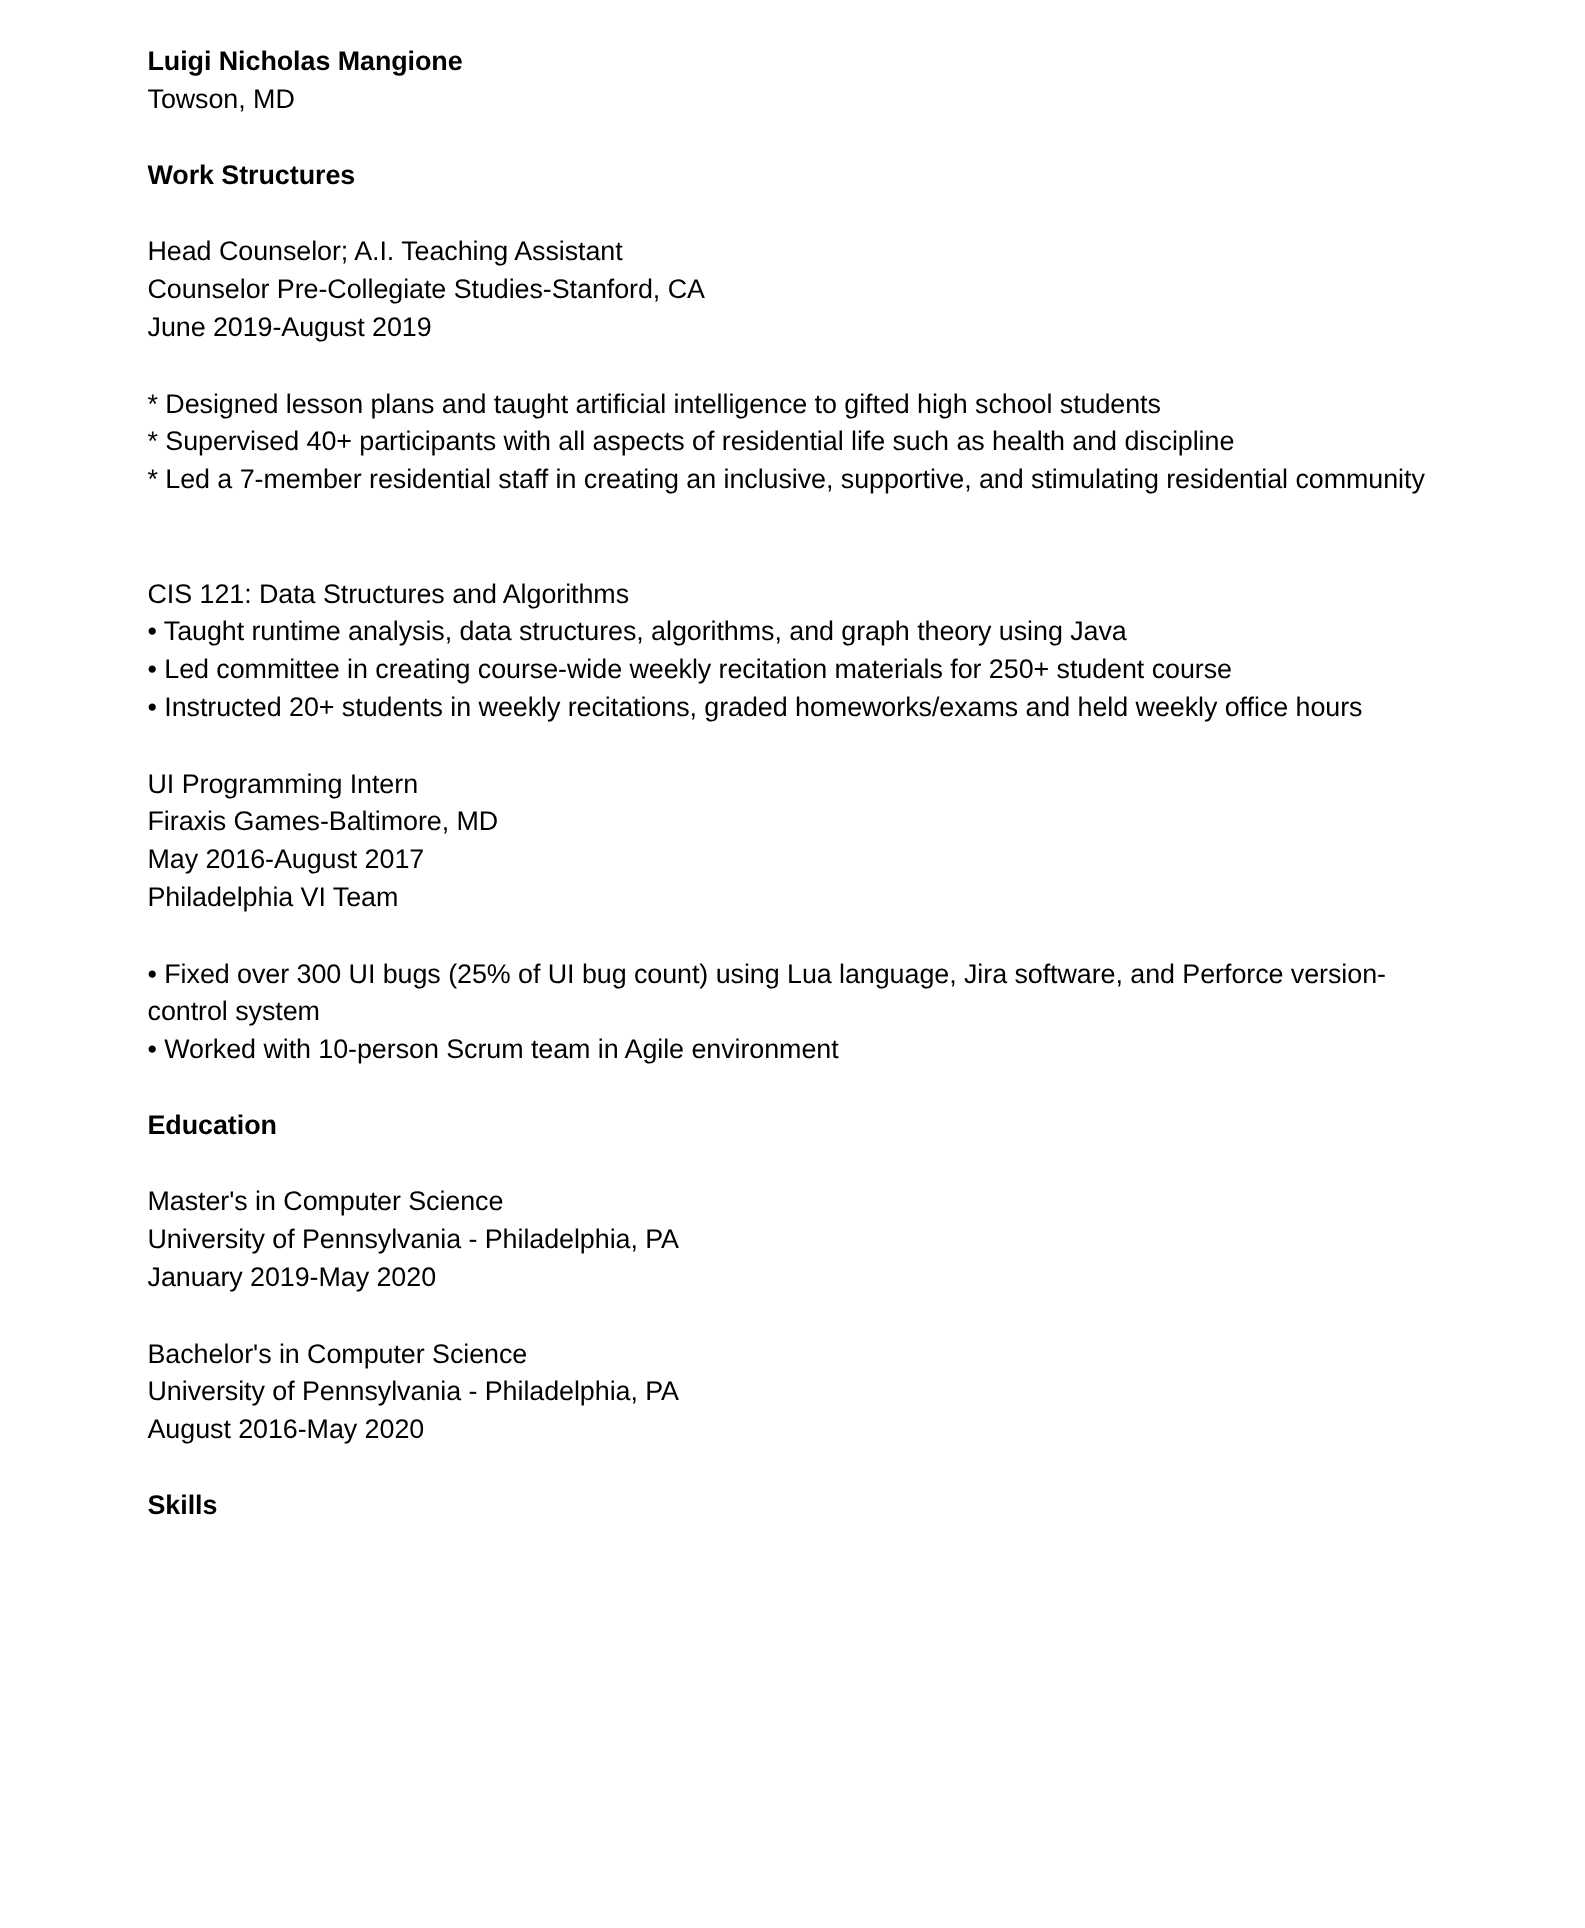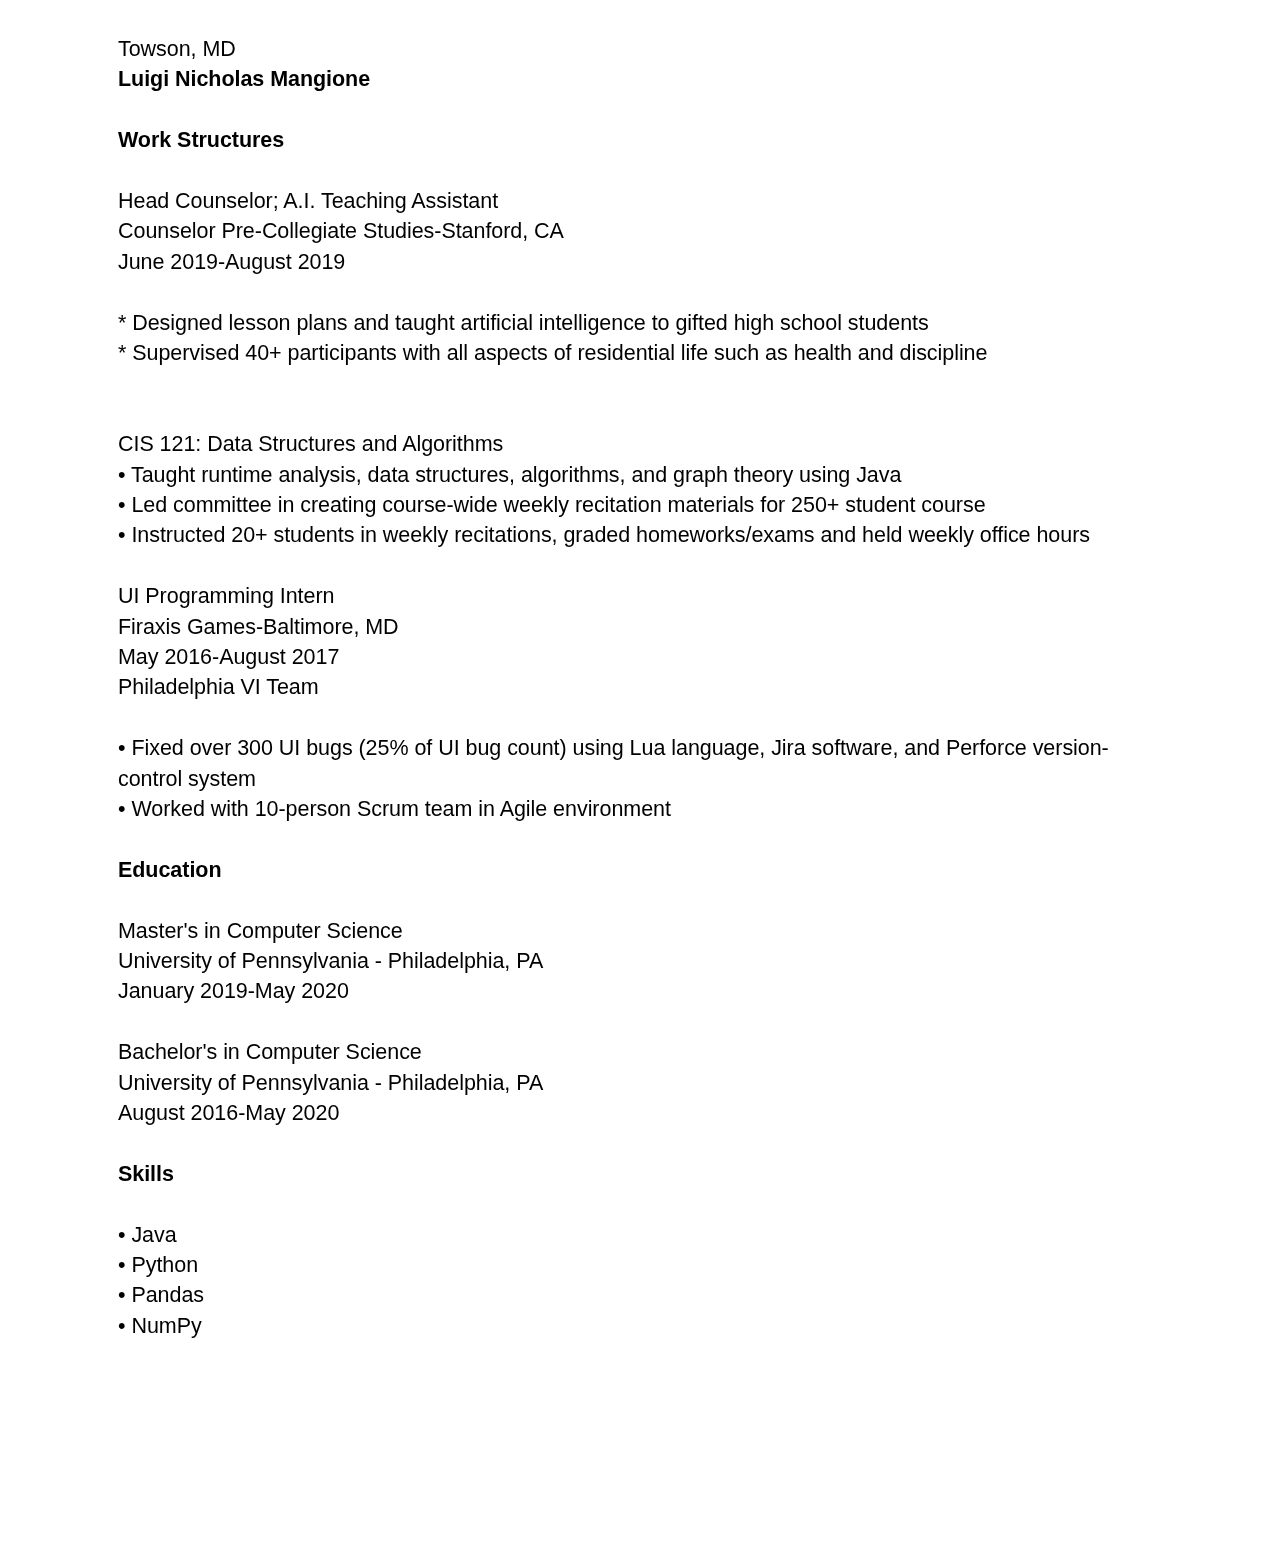--- a/index.html
+++ b/index.html
@@ -47,36 +47,37 @@
   .wrap-narrow {
     width: 1040px;
   }
 </style>
 </head>
 <body>
 
 <div class="page">
   <div class="doc">
 
+    <div class="line bold">Luigi Nicholas Mangione</div>
     <div class="line">Towson, MD</div>
-    <div class="line bold">Luigi Nicholas Mangione</div>
     <div class="spacer"></div>
 
     <div class="line bold">Work Structures</div>
     <div class="spacer"></div>
 
     <div class="block">
       <div class="line">Head Counselor; A.I. Teaching Assistant</div>
       <div class="line">Counselor Pre-Collegiate Studies-Stanford, CA</div>
       <div class="line">June 2019-August 2019</div>
     </div>
     <div class="spacer"></div>
     <div class="block">
       <div class="line">* Designed lesson plans and taught artificial intelligence to gifted high school students</div>
       <div class="line">* Supervised 40+ participants with all aspects of residential life such as health and discipline</div>
+      <div class="line wrap-narrow">* Led a 7-member residential staff in creating an inclusive, supportive, and stimulating residential community</div>
     </div>
     <div class="spacer"></div>
 
     <div class="spacer"></div>
     <div class="block">
       <div class="line">CIS 121: Data Structures and Algorithms</div>
       <div class="line">• Taught runtime analysis, data structures, algorithms, and graph theory using Java</div>
       <div class="line">• Led committee in creating course-wide weekly recitation materials for 250+ student course</div>
       <div class="line">• Instructed 20+ students in weekly recitations, graded homeworks/exams and held weekly office hours</div>
     </div>
@@ -105,21 +106,15 @@
     <div class="spacer"></div>
     <div class="block">
       <div class="line">Bachelor's in Computer Science</div>
       <div class="line">University of Pennsylvania - Philadelphia, PA</div>
       <div class="line">August 2016-May 2020</div>
     </div>
     <div class="spacer"></div>
 
     <div class="line bold">Skills</div>
     <div class="spacer"></div>
-    <div class="block">
-      <div class="line">• Java</div>
-      <div class="line">• Python</div>
-      <div class="line">• Pandas</div>
-      <div class="line">• NumPy</div>
-    </div>
 
   </div>
 </div>
 
 </body></html>

